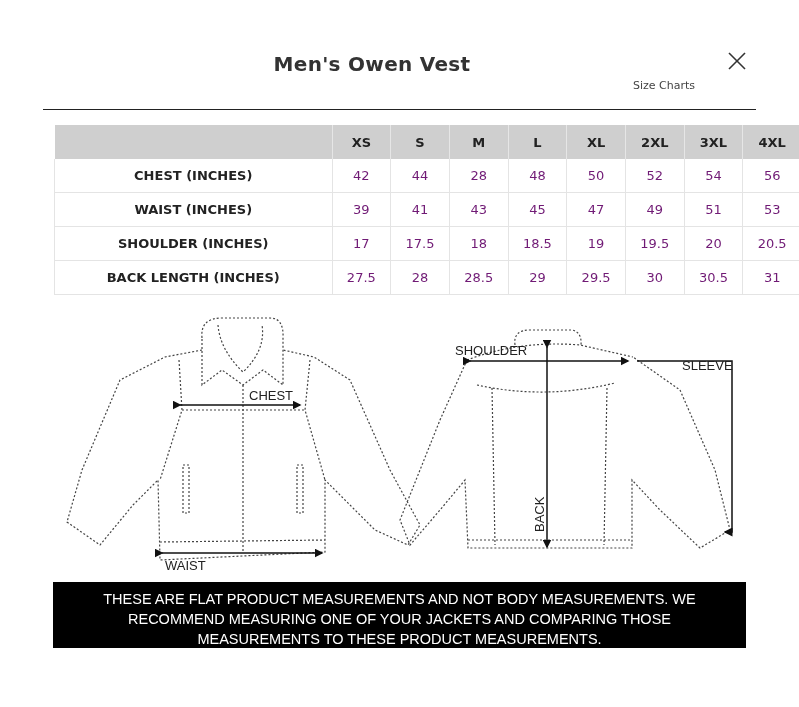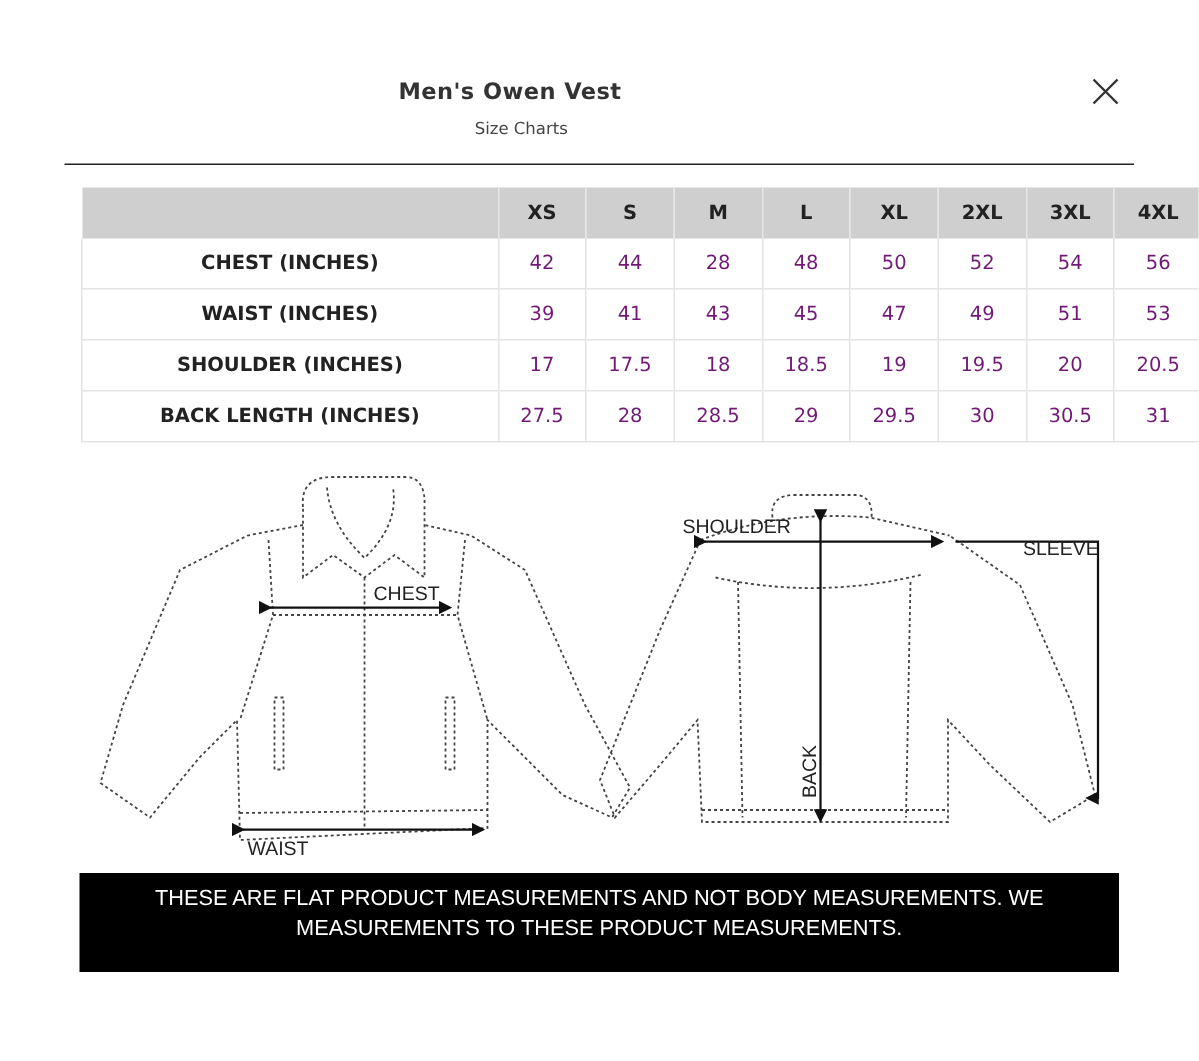--- a/index.html
+++ b/index.html
@@ -1,18 +1,18 @@
 <!DOCTYPE html>
 <html><head>
 <meta charset="utf-8">
 <style>
   html, body { margin:0; padding:0; background:#ffffff; }
   body { width:799px; height:707px; position:relative; overflow:hidden; font-family:"DejaVu Sans", sans-serif; color:#333; }
-  .title { position:absolute; left:0; width:680px; top:52px; text-align:center; font-size:15px; font-weight:bold; color:#333; letter-spacing:0.3px; }
-  .subtitle { position:absolute; left:0; width:695px; top:79px; text-align:center; font-size:11px; color:#444; }
+  .title { position:absolute; left:0; width:680px; top:52px; text-align:center; font-size:20px; font-weight:bold; color:#333; letter-spacing:0.3px;padding-left:32px; }
+  .subtitle { position:absolute; left:0; width:695px; top:79px; text-align:right; font-size:11px; color:#444; }
   .close { position:absolute; left:726px; top:50px; width:22px; height:22px; cursor:pointer; }
   .rule { position:absolute; left:43px; top:109px; width:713px; height:1px; background:#222; }
   table.sz { position:absolute; left:54px; top:125px; border-collapse:collapse; width:748px; }
   table.sz th { background:#cfcfcf; height:32px; font-size:13px; font-weight:bold; color:#222; border-right:1px solid #e6e6e6; }
   table.sz th.blank { width:275px; }
   table.sz td { height:31px; font-size:13px; color:#701a75; text-align:center; border:1px solid #e4e4e4; border-top:none; }
   table.sz td.lbl { font-weight:bold; color:#222; font-size:13px; }
   .diagram { position:absolute; left:60px; top:305px; width:690px; height:270px; }
   .lbl-d { font-family:"Liberation Sans", sans-serif; font-size:13px; fill:#222; }
   .banner { position:absolute; left:53px; top:582px; width:693px; height:66px; background:#000; color:#fff; text-align:center; font-family:"Liberation Sans", sans-serif; font-size:14.5px; line-height:20px; padding-top:7px; box-sizing:border-box; }
@@ -130,14 +130,15 @@
   </g>
   <text class="lbl-d" x="249" y="400">CHEST</text>
   <text class="lbl-d" x="165" y="570">WAIST</text>
   <text class="lbl-d" x="455" y="355">SHOULDER</text>
   <text class="lbl-d" x="682" y="370">SLEEVE</text>
   <text class="lbl-d" x="0" y="0" transform="translate(544,532) rotate(-90)">BACK</text>
 </svg>
 
 <div class="banner">
   <div>THESE ARE FLAT PRODUCT MEASUREMENTS AND NOT BODY MEASUREMENTS. WE</div>
+  <div>RECOMMEND MEASURING ONE OF YOUR JACKETS AND COMPARING THOSE</div>
   <div>MEASUREMENTS TO THESE PRODUCT MEASUREMENTS.</div>
 </div>
 
 </body></html>

